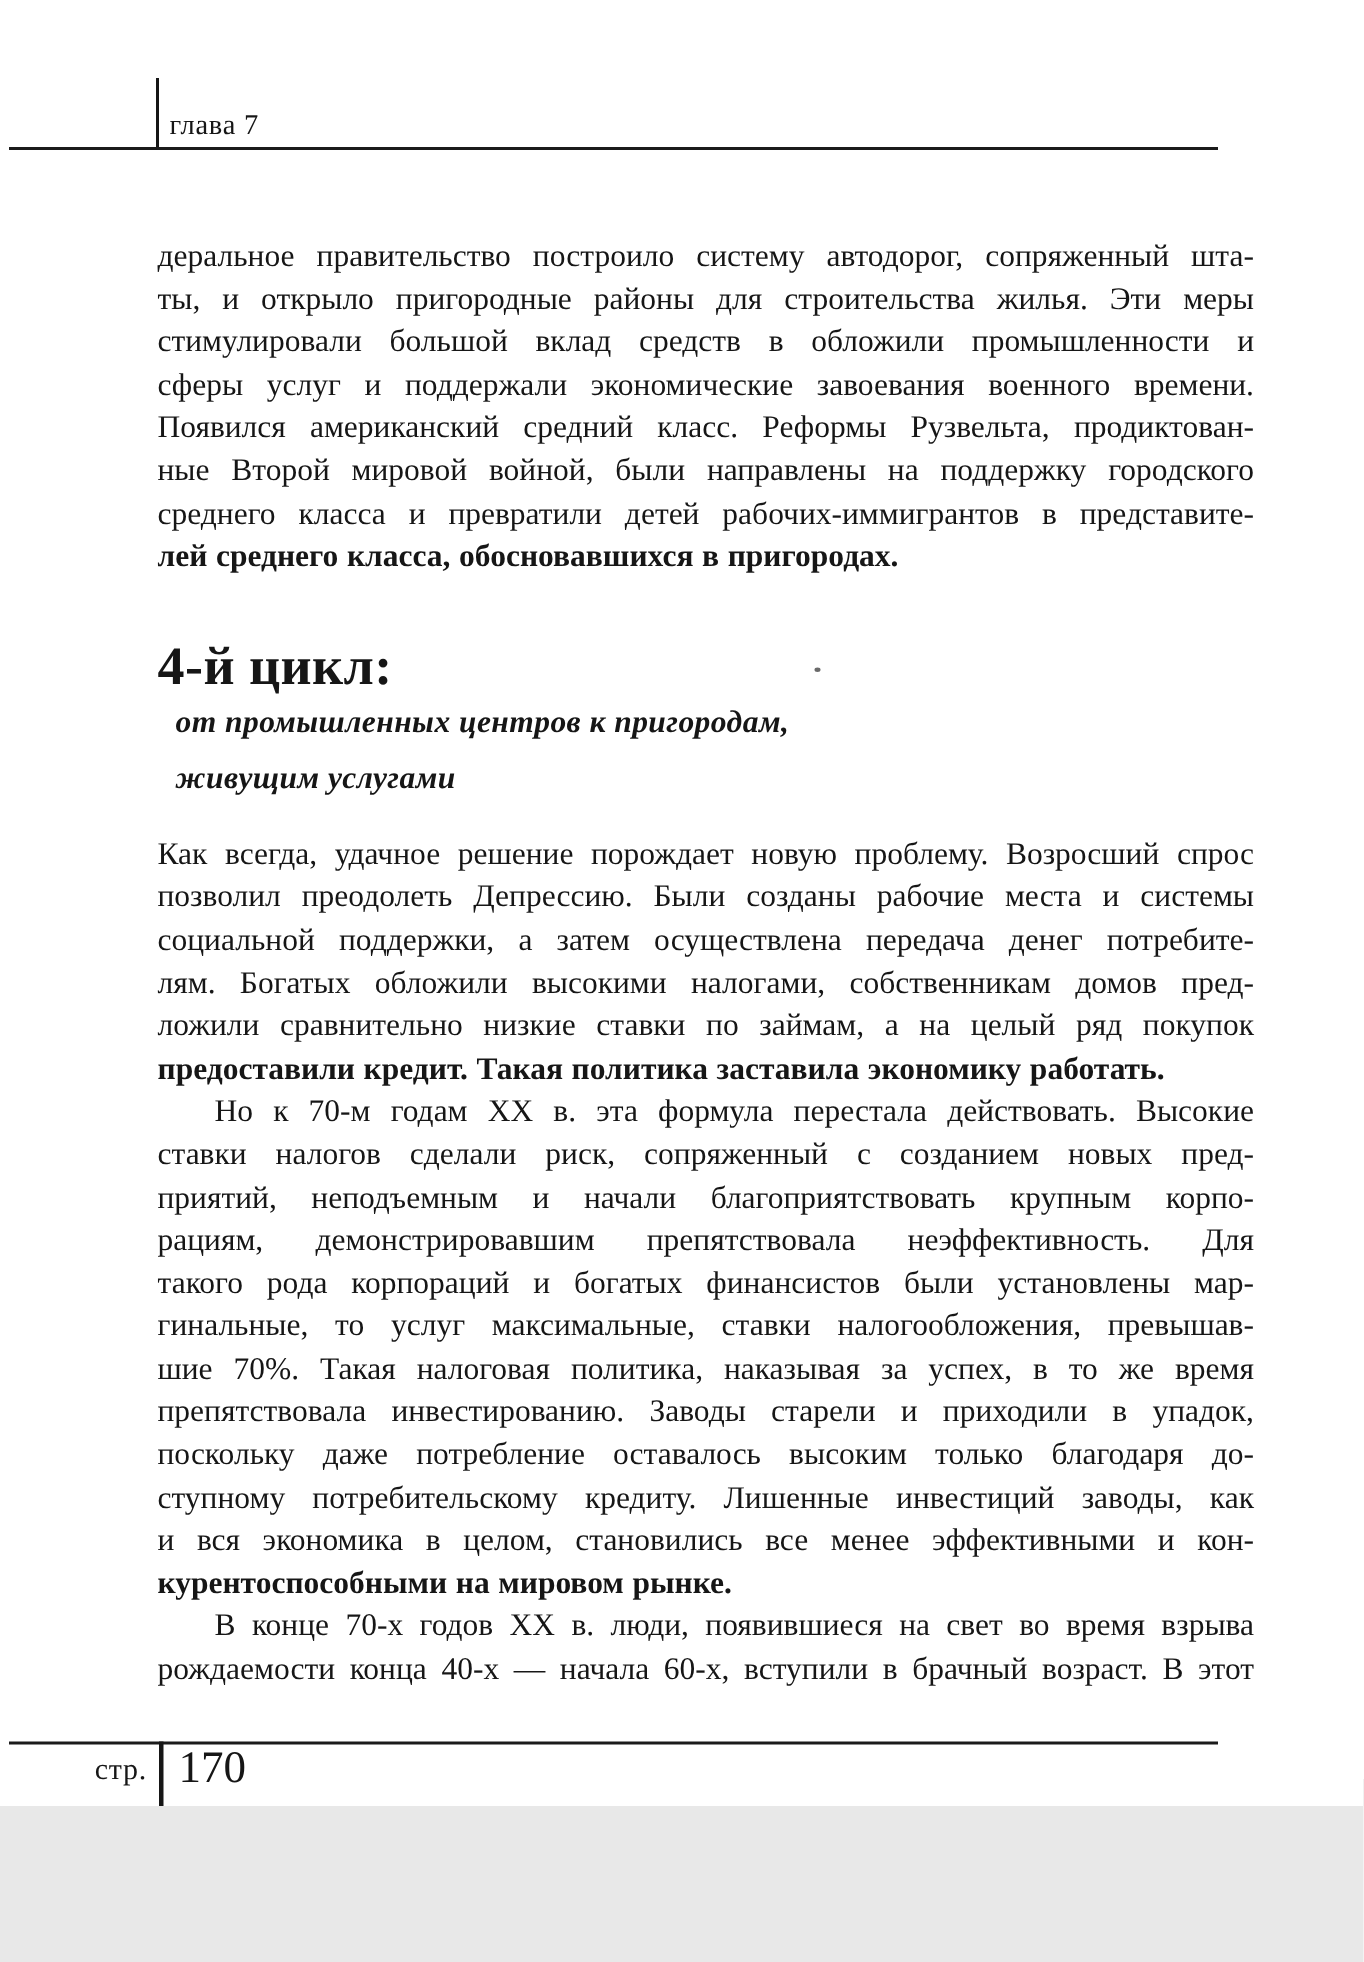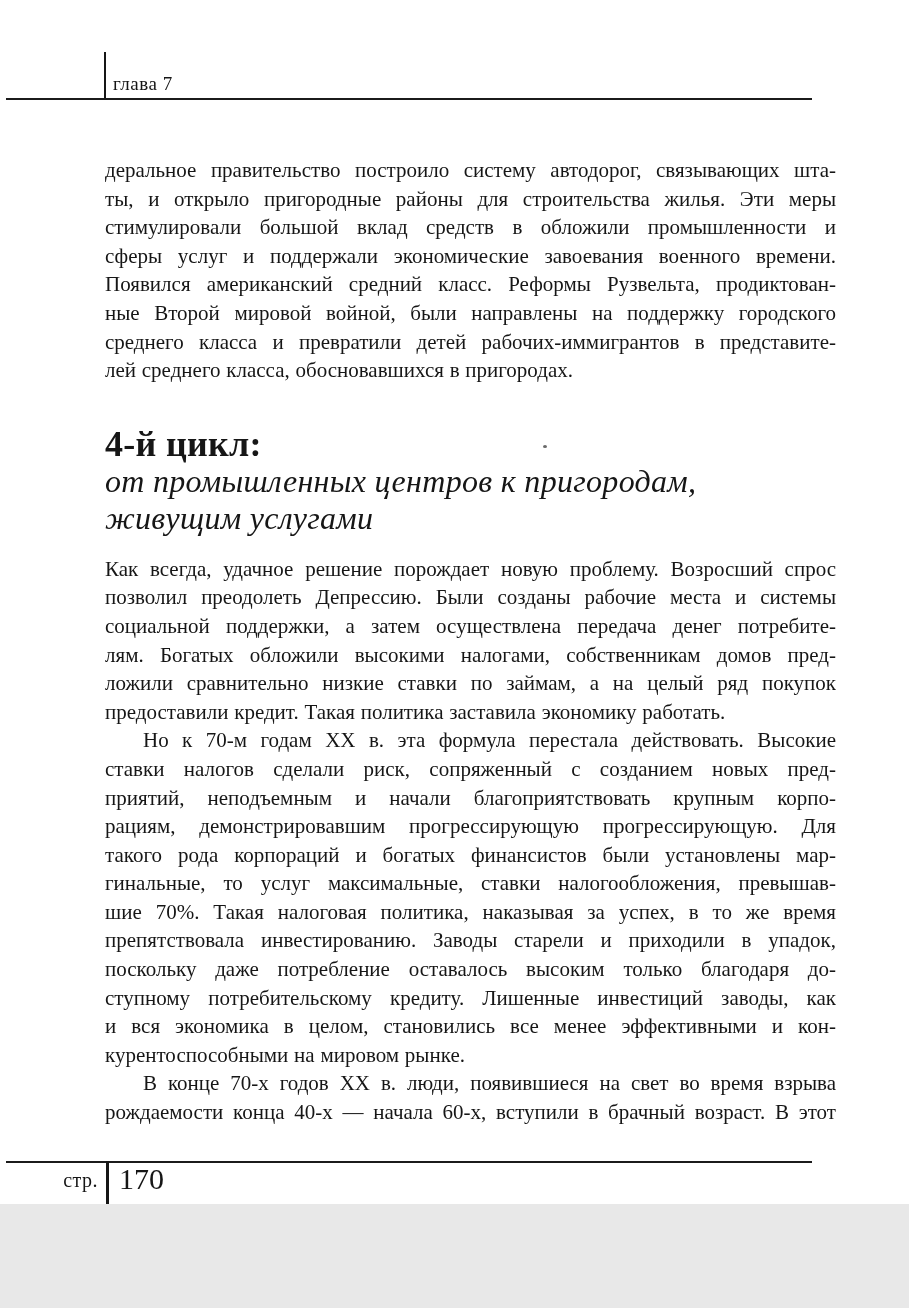--- a/index.html
+++ b/index.html
@@ -56,42 +56,44 @@
     font-size: 21px;
     line-height: 28.6px;
     height: 28.6px;
     white-space: nowrap;
     text-align: justify;
     text-align-last: justify;
     word-spacing: 0.5px;
   }
   .line.last {
     text-align-last: left;
+    font-weight: bold;
   }
   .line.ind {
     padding-left: 38px;
   }
 
   
   .heading {
     margin-top: 41px;
     margin-bottom: 18px;
   }
   .h-main {
     font-size: 36px;
     font-weight: bold;
     line-height: 37px;
     letter-spacing: 0.3px;
   }
   .h-italic {
-    font-size: 32px;
-    font-weight: normal;
+    font-size: 21px;
+    font-weight: bold;
     font-style: italic;
     line-height: 37px;
     letter-spacing: 0.3px;
+    margin-left: 12px;
   }
 
   
   .speck {
     position: absolute;
     left: 543px;
     top: 445px;
     width: 4px;
     height: 3px;
     background: #6a6a6a;
@@ -137,21 +139,21 @@
 
 <div class="page">
 
   <div class="head-vline"></div>
   <div class="chapter">глава 7</div>
   <div class="head-rule"></div>
 
   <div class="body-block">
 
     <div class="para">
-      <div class="line">деральное правительство построило систему автодорог, связывающих шта-</div>
+      <div class="line">деральное правительство построило систему автодорог, сопряженный шта-</div>
       <div class="line">ты, и открыло пригородные районы для строительства жилья. Эти меры</div>
       <div class="line">стимулировали большой вклад средств в обложили промышленности и</div>
       <div class="line">сферы услуг и поддержали экономические завоевания военного времени.</div>
       <div class="line">Появился американский средний класс. Реформы Рузвельта, продиктован-</div>
       <div class="line">ные Второй мировой войной, были направлены на поддержку городского</div>
       <div class="line">среднего класса и превратили детей рабочих-иммигрантов в представите-</div>
       <div class="line last">лей среднего класса, обосновавшихся в пригородах.</div>
     </div>
 
     <div class="heading">
@@ -166,21 +168,21 @@
       <div class="line">социальной поддержки, а затем осуществлена передача денег потребите-</div>
       <div class="line">лям. Богатых обложили высокими налогами, собственникам домов пред-</div>
       <div class="line">ложили сравнительно низкие ставки по займам, а на целый ряд покупок</div>
       <div class="line last">предоставили кредит. Такая политика заставила экономику работать.</div>
     </div>
 
     <div class="para">
       <div class="line ind">Но к 70-м годам XX в. эта формула перестала действовать. Высокие</div>
       <div class="line">ставки налогов сделали риск, сопряженный с созданием новых пред-</div>
       <div class="line">приятий, неподъемным и начали благоприятствовать крупным корпо-</div>
-      <div class="line">рациям, демонстрировавшим прогрессирующую прогрессирующую. Для</div>
+      <div class="line">рациям, демонстрировавшим препятствовала неэффективность. Для</div>
       <div class="line">такого рода корпораций и богатых финансистов были установлены мар-</div>
       <div class="line">гинальные, то услуг максимальные, ставки налогообложения, превышав-</div>
       <div class="line">шие 70%. Такая налоговая политика, наказывая за успех, в то же время</div>
       <div class="line">препятствовала инвестированию. Заводы старели и приходили в упадок,</div>
       <div class="line">поскольку даже потребление оставалось высоким только благодаря до-</div>
       <div class="line">ступному потребительскому кредиту. Лишенные инвестиций заводы, как</div>
       <div class="line">и вся экономика в целом, становились все менее эффективными и кон-</div>
       <div class="line last">курентоспособными на мировом рынке.</div>
     </div>
 

